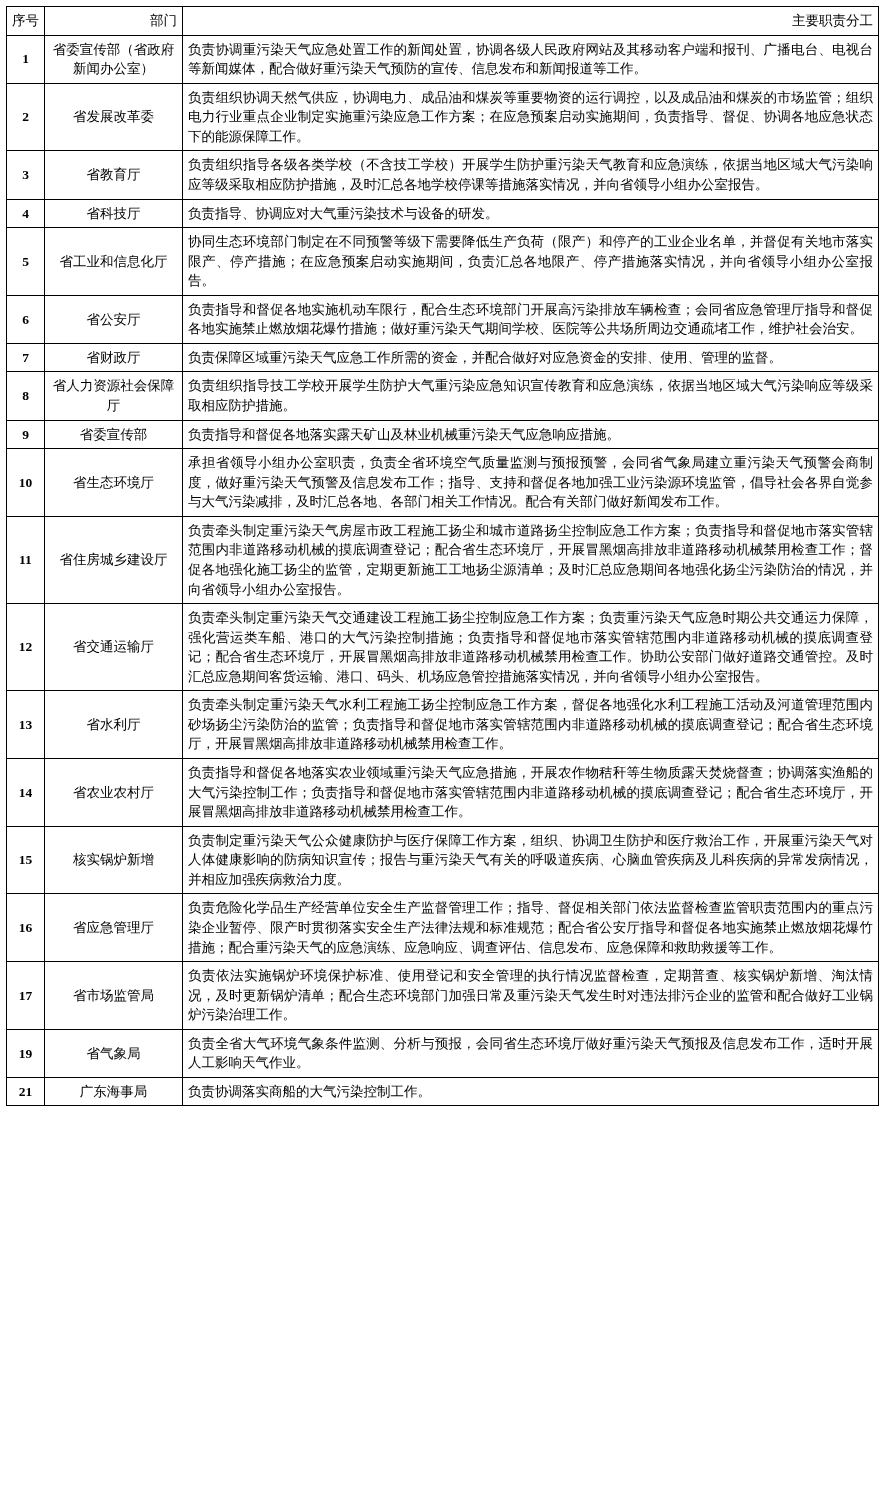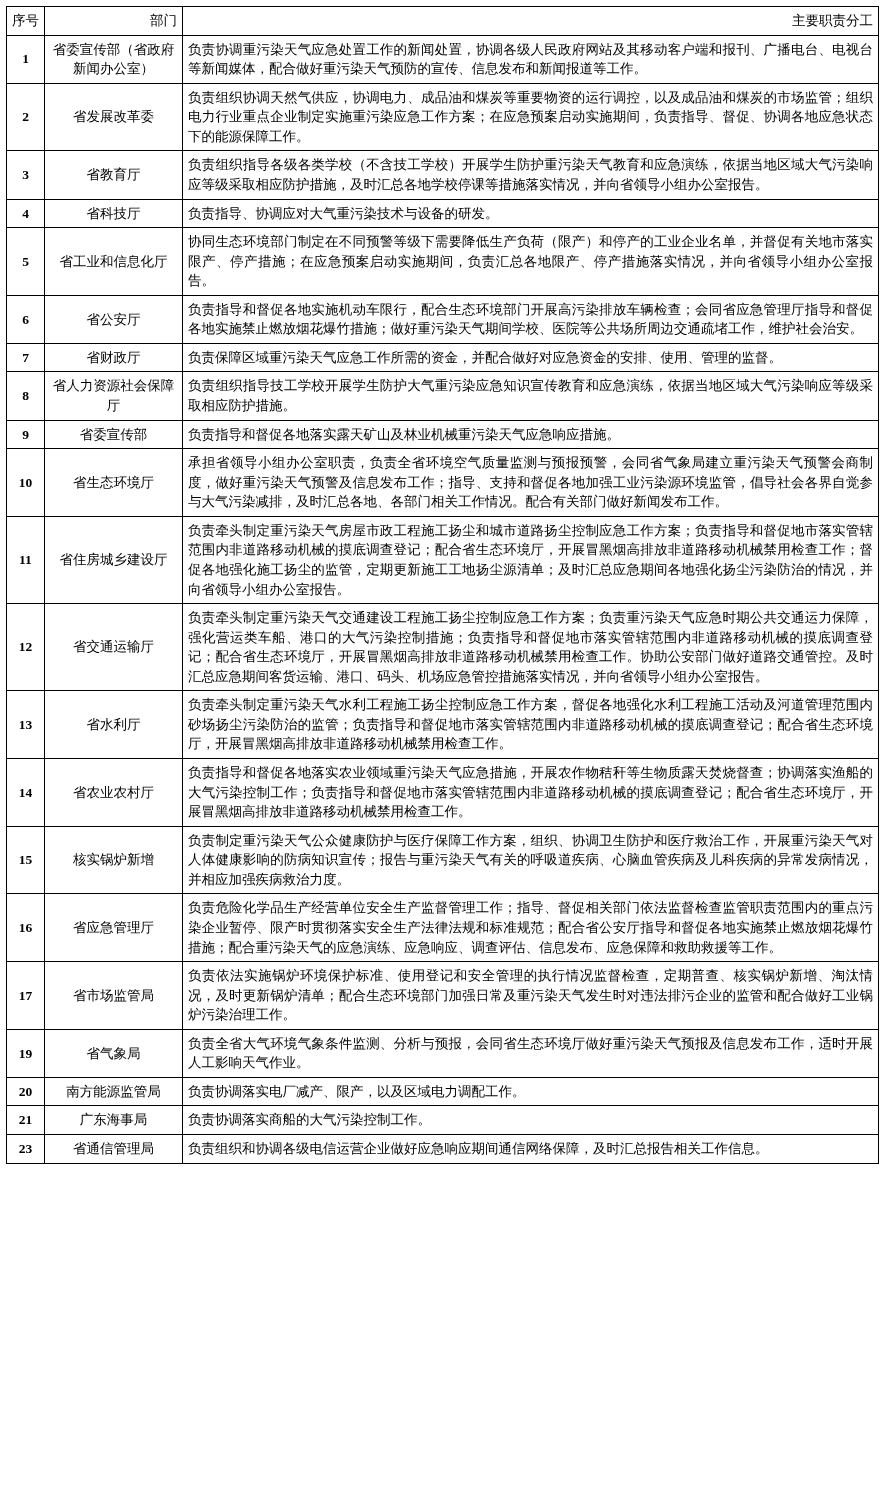--- a/index.html
+++ b/index.html
@@ -161,29 +161,19 @@
         <td class="cell-no">17</td>
         <td class="cell-dept">省市场监管局</td>
         <td class="cell-duty">负责依法实施锅炉环境保护标准、使用登记和安全管理的执行情况监督检查，定期普查、核实锅炉新增、淘汰情况，及时更新锅炉清单；配合生态环境部门加强日常及重污染天气发生时对违法排污企业的监管和配合做好工业锅炉污染治理工作。</td>
       </tr>
       <tr>
         <td class="cell-no">19</td>
         <td class="cell-dept">省气象局</td>
         <td class="cell-duty">负责全省大气环境气象条件监测、分析与预报，会同省生态环境厅做好重污染天气预报及信息发布工作，适时开展人工影响天气作业。</td>
       </tr>
       <tr>
-        <td class="cell-no">20</td>
-        <td class="cell-dept">南方能源监管局</td>
-        <td class="cell-duty">负责协调落实电厂减产、限产，以及区域电力调配工作。</td>
-      </tr>
-      <tr>
         <td class="cell-no">21</td>
         <td class="cell-dept">广东海事局</td>
         <td class="cell-duty">负责协调落实商船的大气污染控制工作。</td>
-      </tr>
-      <tr>
-        <td class="cell-no">23</td>
-        <td class="cell-dept">省通信管理局</td>
-        <td class="cell-duty">负责组织和协调各级电信运营企业做好应急响应期间通信网络保障，及时汇总报告相关工作信息。</td>
       </tr>
     </tbody>
   </table>
 </div>
 
 </body></html>

